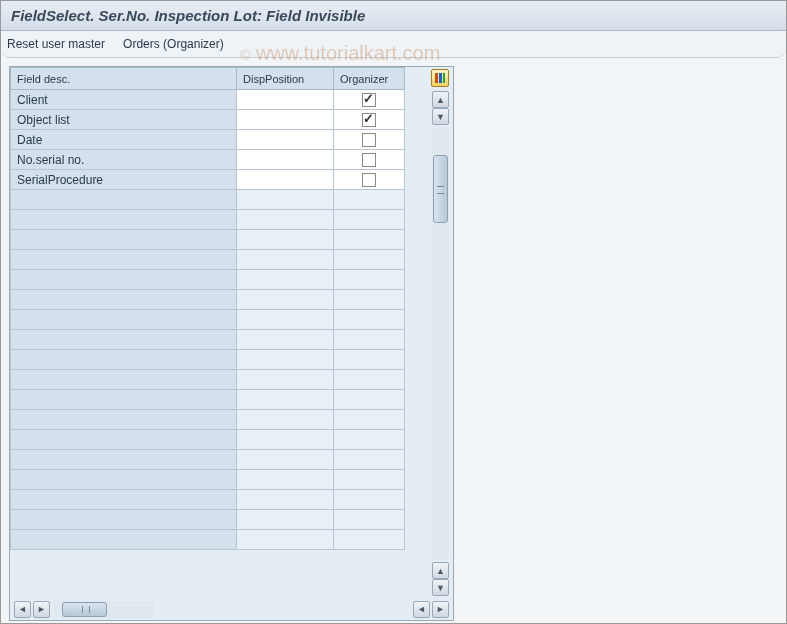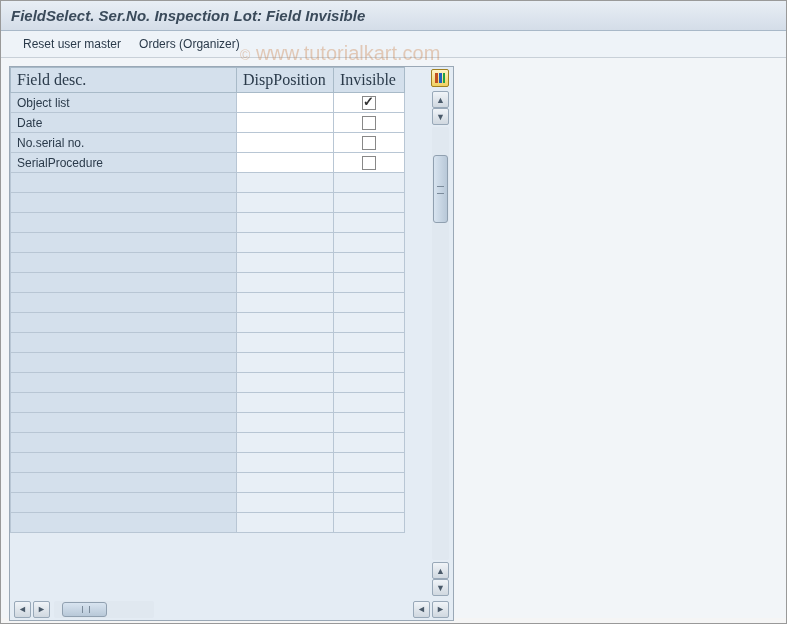--- a/index.html
+++ b/index.html
@@ -20,24 +20,25 @@
       background: linear-gradient(to bottom, #e8eef5 0%, #d4dde8 100%);
       padding: 6px 10px;
       border-bottom: 1px solid #a8b8c8;
       font-weight: bold;
       font-style: italic;
       font-size: 15px;
       color: #3a4a5a;
     }
     .toolbar {
       background: #eef3f8;
-      padding: 6px 22px;
+      padding: 6px 6px;
       border-bottom: 1px solid #c8d0d8;
       display: flex;
       gap: 18px;
+      border-radius: 9px;
     }
     .toolbar-link {
       color: #2a3a4a;
       font-size: 12px;
       cursor: pointer;
     }
     .content {
       padding: 8px;
       background: #f2f5f8;
       height: calc(100% - 62px);
@@ -65,24 +66,23 @@
       border-collapse: collapse;
       width: 395px;
       table-layout: fixed;
     }
     th {
       background: #d4e0ec;
       border: 1px solid #a8bac8;
       padding: 3px 6px;
       text-align: left;
       font-weight: normal;
-      font-size: 16px;
+      font-size: 11px;
       color: #2a3a4a;
       height: 22px;
-      font-family: Liberation Serif, serif;
     }
     th.col-field { width: 175px; }
     th.col-pos { width: 75px; text-align: left;}
     th.col-inv { width: 55px; text-align: left;}
     td {
       border: 1px solid #b8c6d4;
       padding: 0;
       height: 20px;
       background: #ffffff;
       vertical-align: middle;
@@ -264,24 +264,29 @@
 
 <div class="content">
   <div class="table-container">
     <div class="grid-wrap">
       <div class="data-grid">
         <table>
           <thead>
             <tr>
               <th class="col-field">Field desc.</th>
               <th class="col-pos">DispPosition</th>
-              <th class="col-inv">Invisible</th>
+              <th class="col-inv">Organizer</th>
             </tr>
           </thead>
           <tbody id="tbody">
+              <tr>
+                <td class="desc-cell">Client</td>
+                <td class="pos-cell"><input type="text" style=""></td>
+                <td class="inv-cell"><span class="chk checked"></span></td>
+              </tr>
               <tr>
                 <td class="desc-cell">Object list</td>
                 <td class="pos-cell"><input type="text" style=""></td>
                 <td class="inv-cell"><span class="chk checked"></span></td>
               </tr>
               <tr>
                 <td class="desc-cell">Date</td>
                 <td class="pos-cell"><input type="text" style=""></td>
                 <td class="inv-cell"><span class="chk"></span></td>
               </tr>

